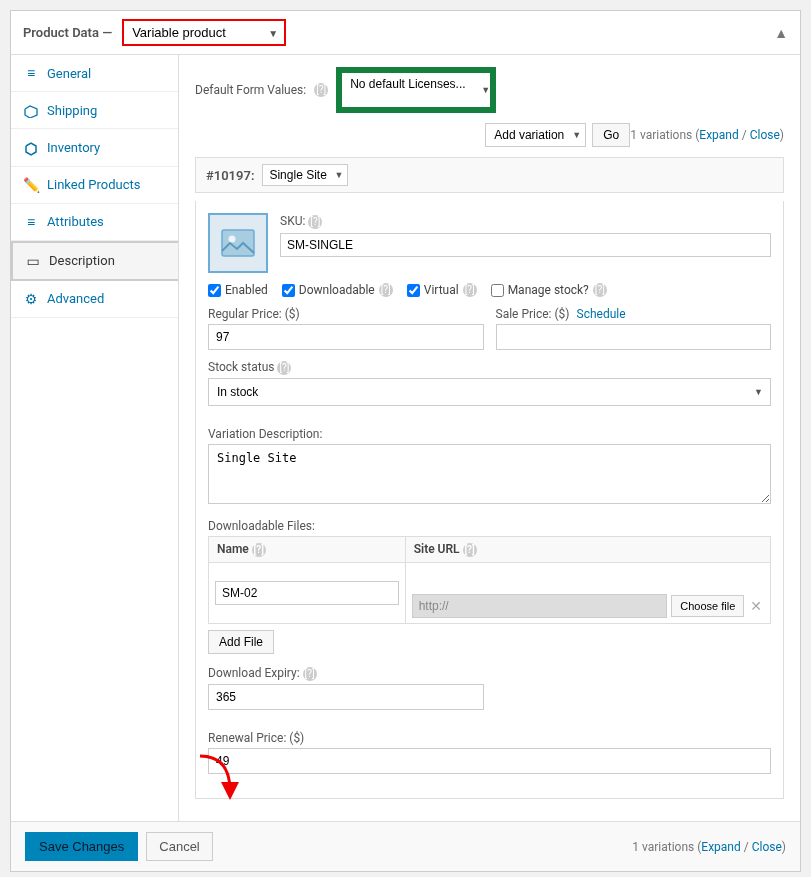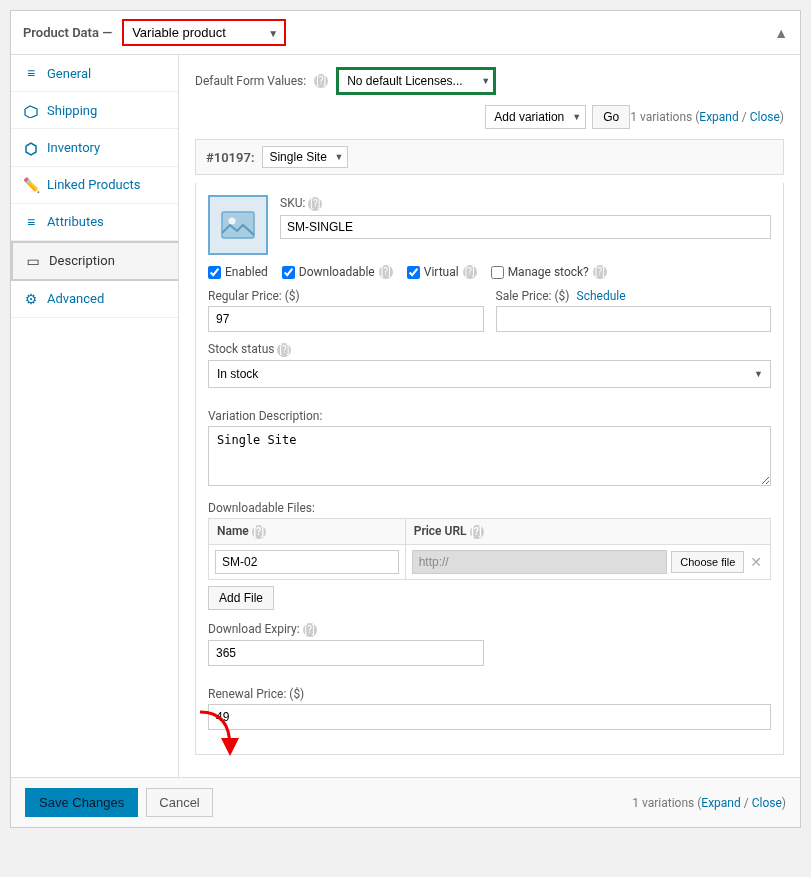--- a/index.html
+++ b/index.html
@@ -337,20 +337,21 @@
     .dl-name-input {
       width: 100%;
       padding: 4px 6px;
       border: 1px solid #ccc;
       font-size: 12px;
     }
     .dl-url-row {
       display: flex;
       align-items: center;
       gap: 4px;
+      margin-top: 26px;
     }
     .dl-url-input {
       flex: 1;
       padding: 4px 6px;
       border: 1px solid #ccc;
       font-size: 12px;
       background: #ddd;
       color: #888;
     }
     .btn-choose-file {
@@ -437,22 +438,22 @@
       content: "▼";
       font-size: 9px;
       position: absolute;
       right: 6px;
       top: 50%;
       transform: translateY(-50%);
       pointer-events: none;
       color: #555;
     }
     .default-form-select-wrap select {
-      padding: 4px 22px 4px 8px;
-      border: 3px solid #15803d;
+      padding: 4px 22px 16px 8px;
+      border: 6px solid #15803d;
       background: #fff;
       appearance: none;
       -webkit-appearance: none;
       font-size: 12px;
       cursor: pointer;
       min-width: 160px;
     }
   </style>
 </head>
 <body>
@@ -623,21 +624,21 @@
         <div class="dl-files-section">
           <div class="field-label">Downloadable Files:</div>
           <table class="dl-files-table">
             <thead>
               <tr>
                 <th>
                   <span>Name</span>
                   <span class="help-tip">[?]</span>
                 </th>
                 <th>
-                  <span>Price URL</span>
+                  <span>Site URL</span>
                   <span class="help-tip">[?]</span>
                 </th>
               </tr>
             </thead>
             <tbody>
               <tr>
                 <td style="width:35%">
                   <input type="text" class="dl-name-input" value="SM-02" style="">
                 </td>
                 <td>

